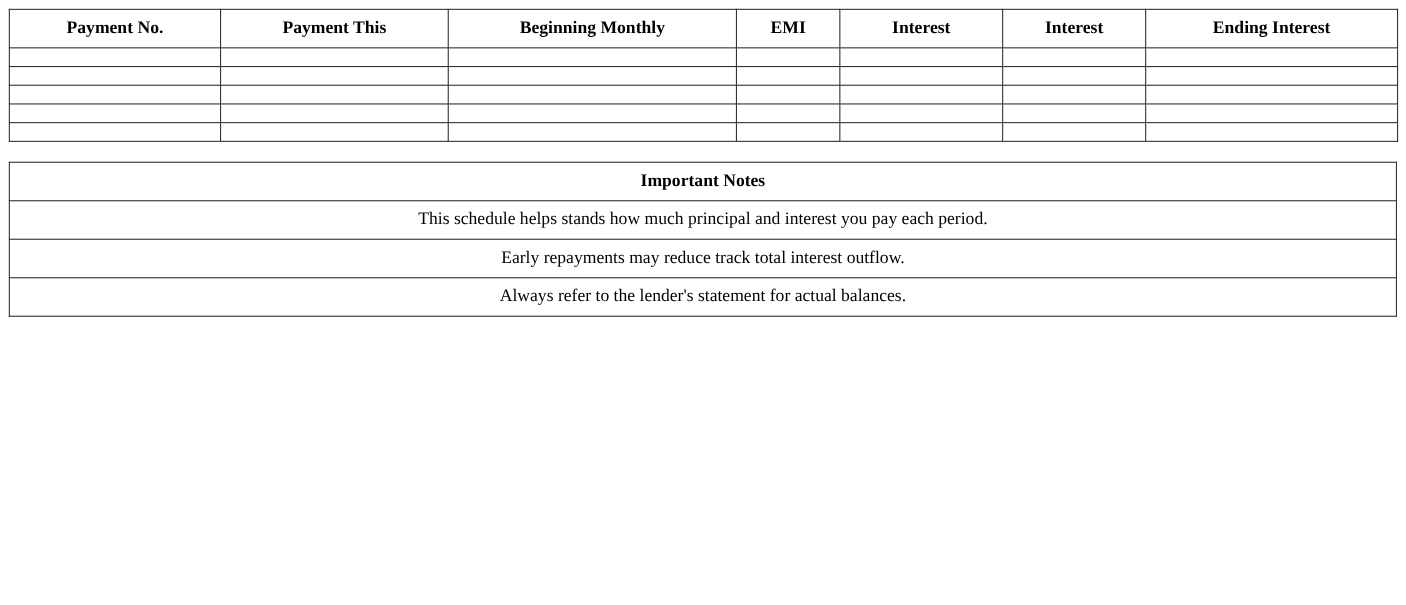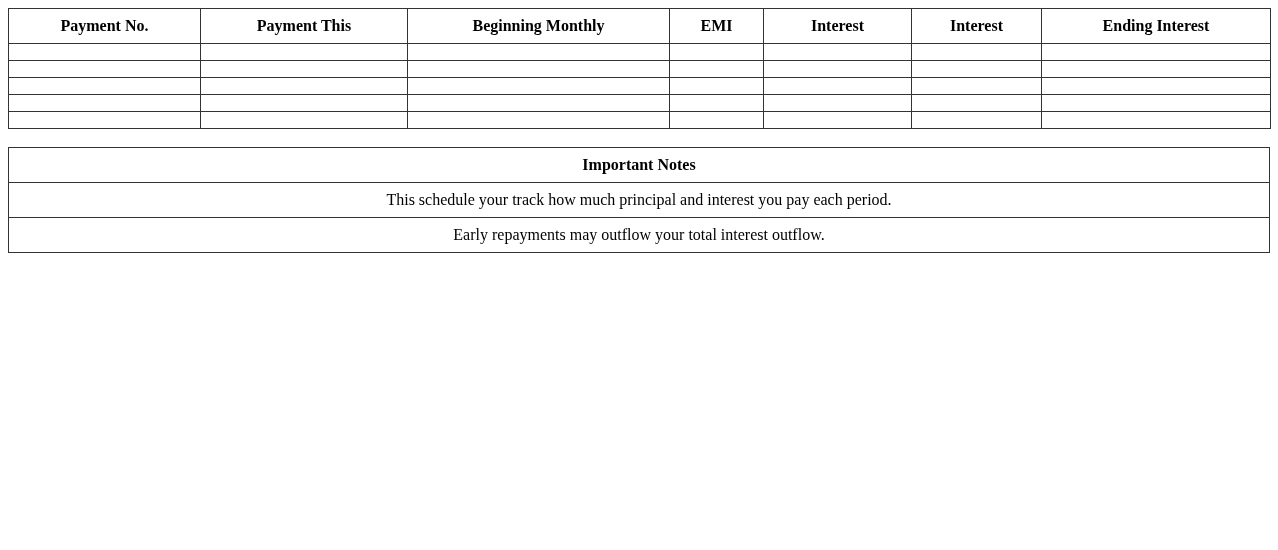--- a/index.html
+++ b/index.html
@@ -87,19 +87,22 @@
 </table>
 
 <table id="notes">
   <thead>
     <tr>
       <th>Important Notes</th>
     </tr>
   </thead>
   <tbody>
     <tr>
-        <td>This schedule your track how much principal and interest you pay each period.</td>
+        <td>This schedule helps stands how much principal and interest you pay each period.</td>
       </tr>
     <tr>
-        <td>Early repayments may outflow your total interest outflow.</td>
+        <td>Early repayments may reduce track total interest outflow.</td>
+      </tr>
+    <tr>
+        <td>Always refer to the lender's statement for actual balances.</td>
       </tr>
   </tbody>
 </table>
 
 </body></html>

